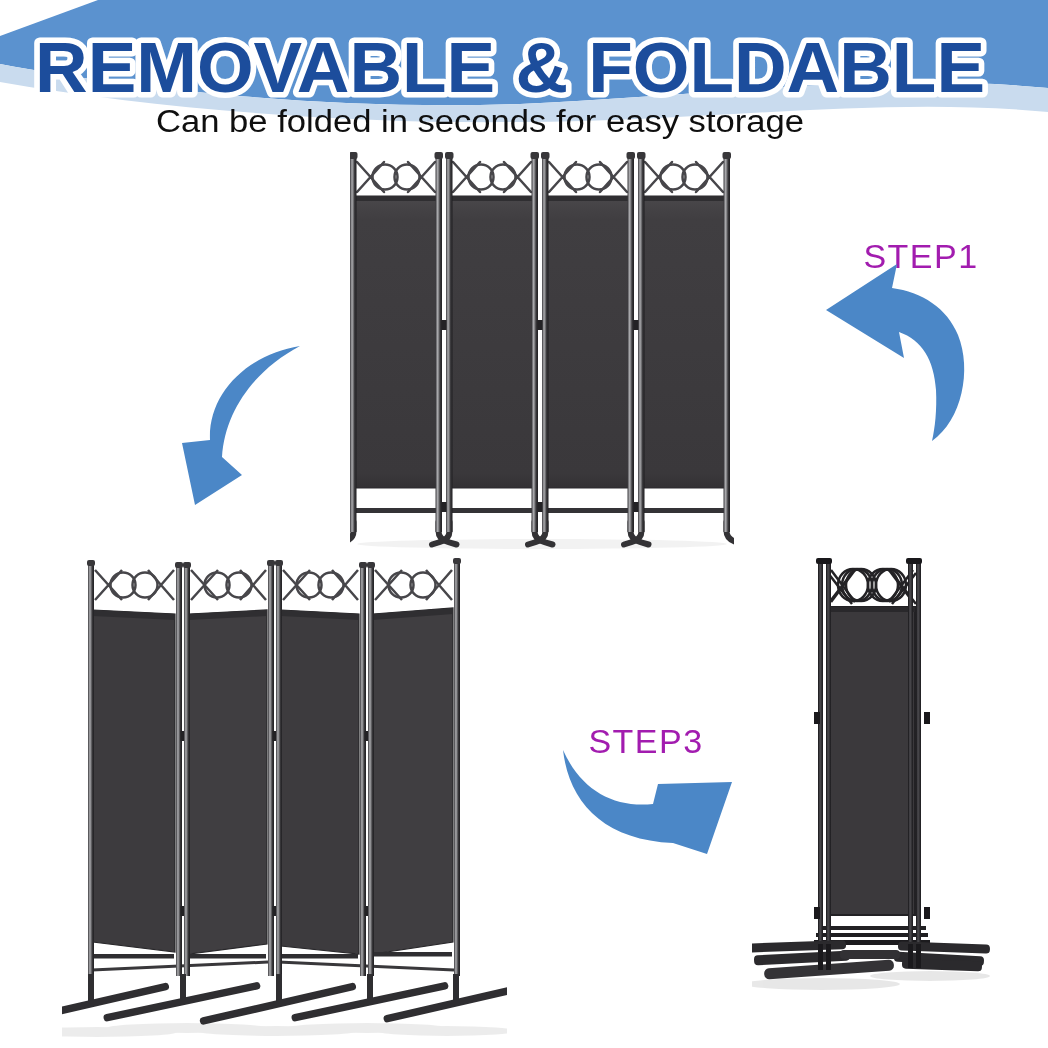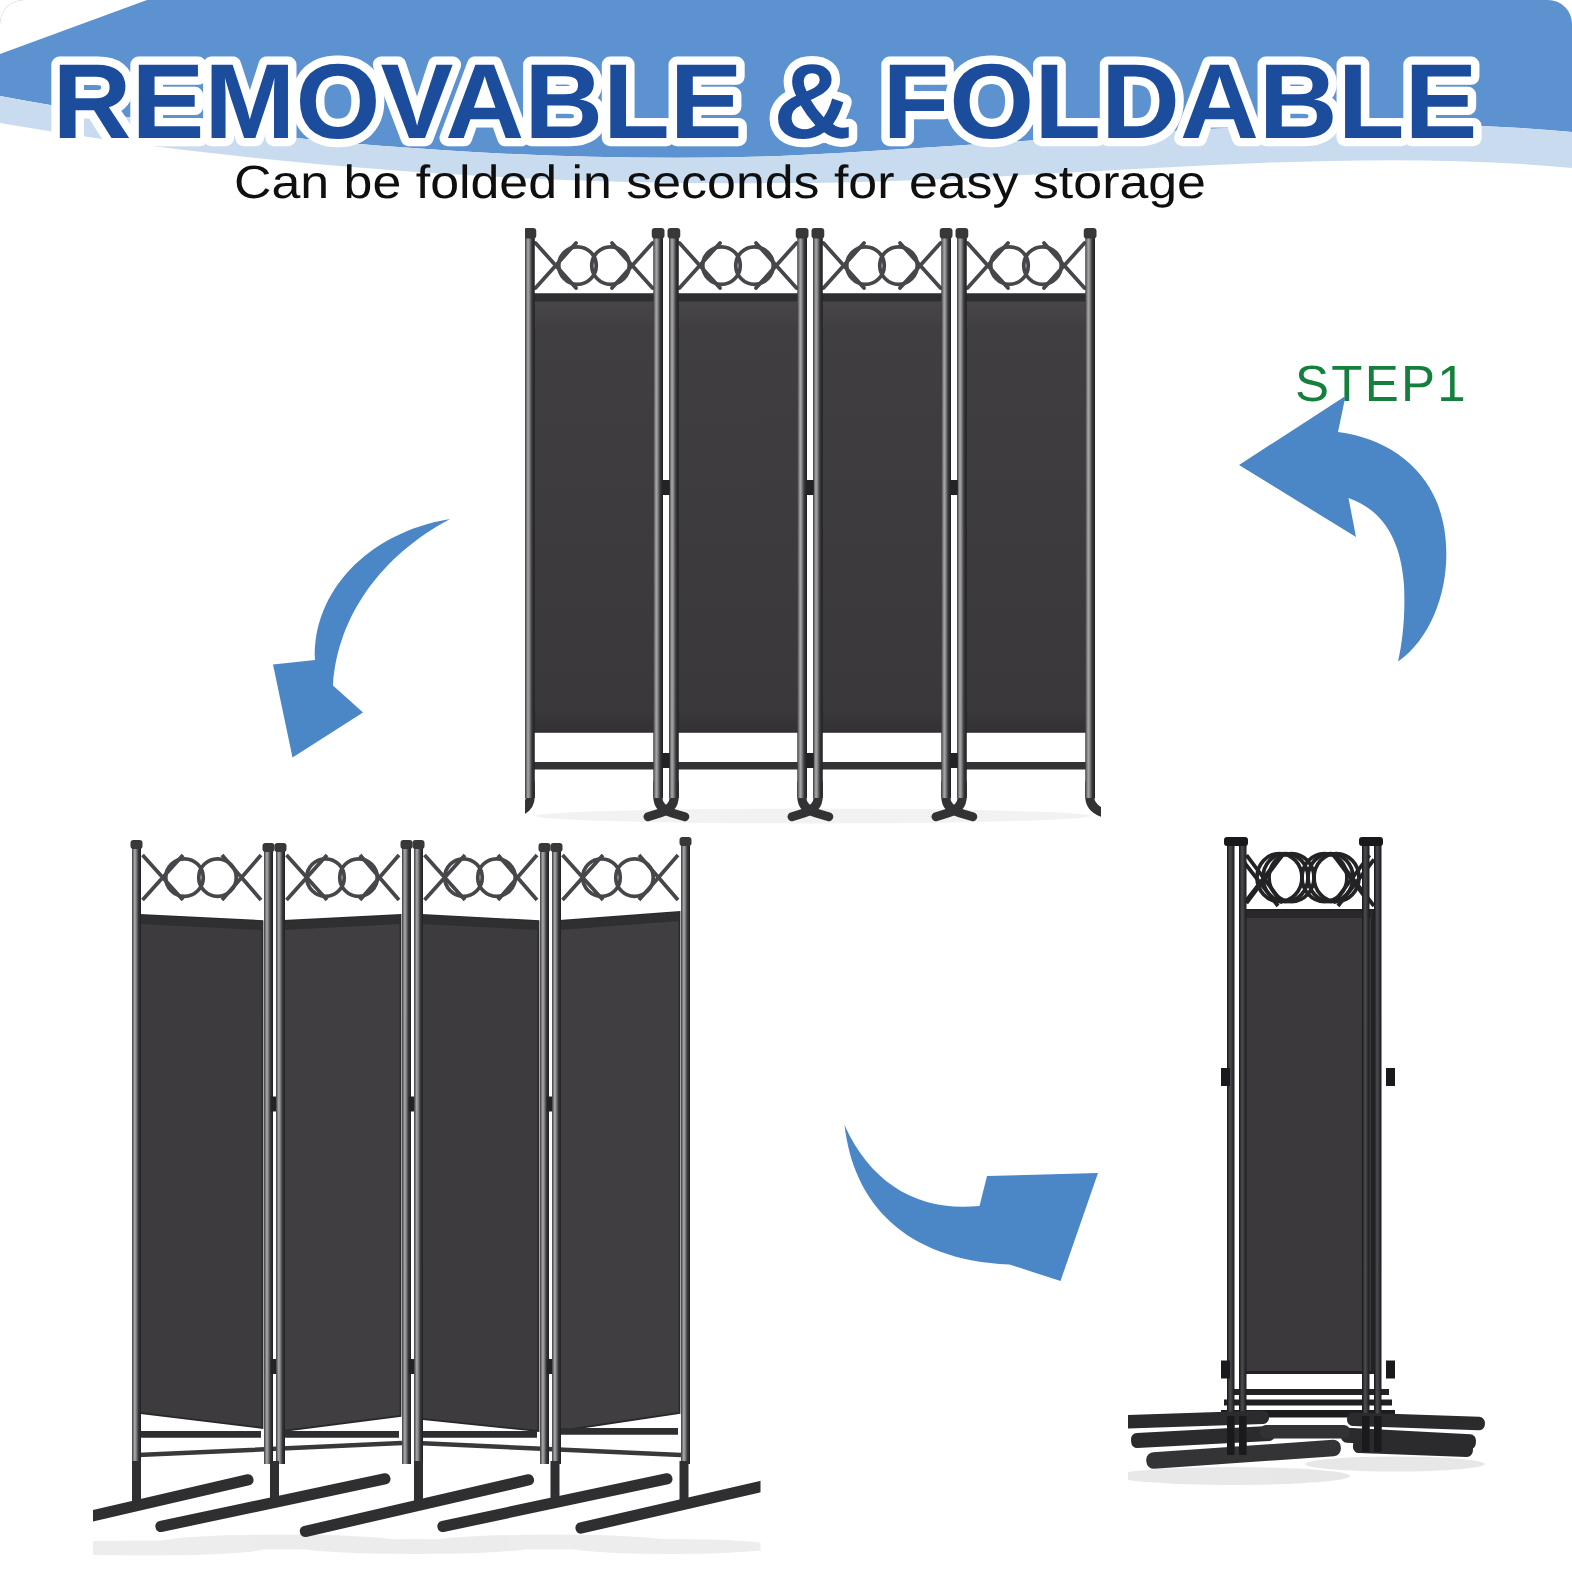--- a/index.html
+++ b/index.html
@@ -1,19 +1,19 @@
 <!DOCTYPE html>
 <html><head>
 <meta charset="utf-8">
 <style>
   html,body{margin:0;padding:0;background:#ffffff;}
   .canvas{position:relative;width:1048px;height:1048px;background:#ffffff;overflow:hidden;
-          font-family:"Liberation Sans",sans-serif;border-radius:16px;}
+          font-family:"Liberation Sans",sans-serif;}
   .abs{position:absolute;}
-  .step-label{position:absolute;color:#15803d;font-size:34px;font-weight:400;
+  .step-label{position:absolute;color:#a21caf;font-size:34px;font-weight:400;
               letter-spacing:1.5px;text-align:center;white-space:nowrap;}
   svg{display:block;}
 </style>
 </head>
 <body>
 
 <div class="canvas">
 
   <svg class="abs" style="left:0;top:0" width="1048" height="160" viewBox="0 0 1048 160">
     <path d="M0,0 H1048 V88 C880,72 700,96 520,104 C340,110 150,92 0,64 Z" fill="#5b92cf"></path>
@@ -119,20 +119,21 @@
   <svg class="abs" style="left:812px;top:240px" width="160" height="205" viewBox="0 0 160 205">
     <path d="M120,201 C150,180 160,130 146,95 C135,68 110,52 80,48 L85,24 L14,70 L92,118 L87,92
              C110,100 122,120 124,150 C125,170 123,188 120,201 Z" fill="#4b87c7"></path>
   </svg>
 
   <svg class="abs" style="left:170px;top:335px" width="140" height="180" viewBox="0 0 140 180">
     <path d="M130,11 C75,20 38,60 40,105 L12,108 L25,170 L72,140 L52,122
              C55,75 85,35 130,11 Z" fill="#4b87c7"></path>
   </svg>
 
+  <div class="step-label" style="left:581px;top:722px;width:130px">STEP3</div>
   <svg class="abs" style="left:555px;top:740px" width="185" height="120" viewBox="0 0 185 120">
     <path d="M8,10 C14,62 48,100 118,103 L152,114 L177,42 L103,44 L98,64
              C58,68 26,50 8,10 Z" fill="#4b87c7"></path>
   </svg>
 
   <svg class="abs" style="left:62px;top:556px" width="445" height="486" viewBox="0 0 445 486" role="img" aria-label="room-divider-4-panel-unfolded-angled-view">
     <g fill="#000000" opacity="0.07">
       <ellipse cx="35" cy="476" rx="80" ry="5"></ellipse>
         <ellipse cx="125" cy="472" rx="80" ry="5"></ellipse>
       <ellipse cx="215" cy="475" rx="80" ry="5"></ellipse>

